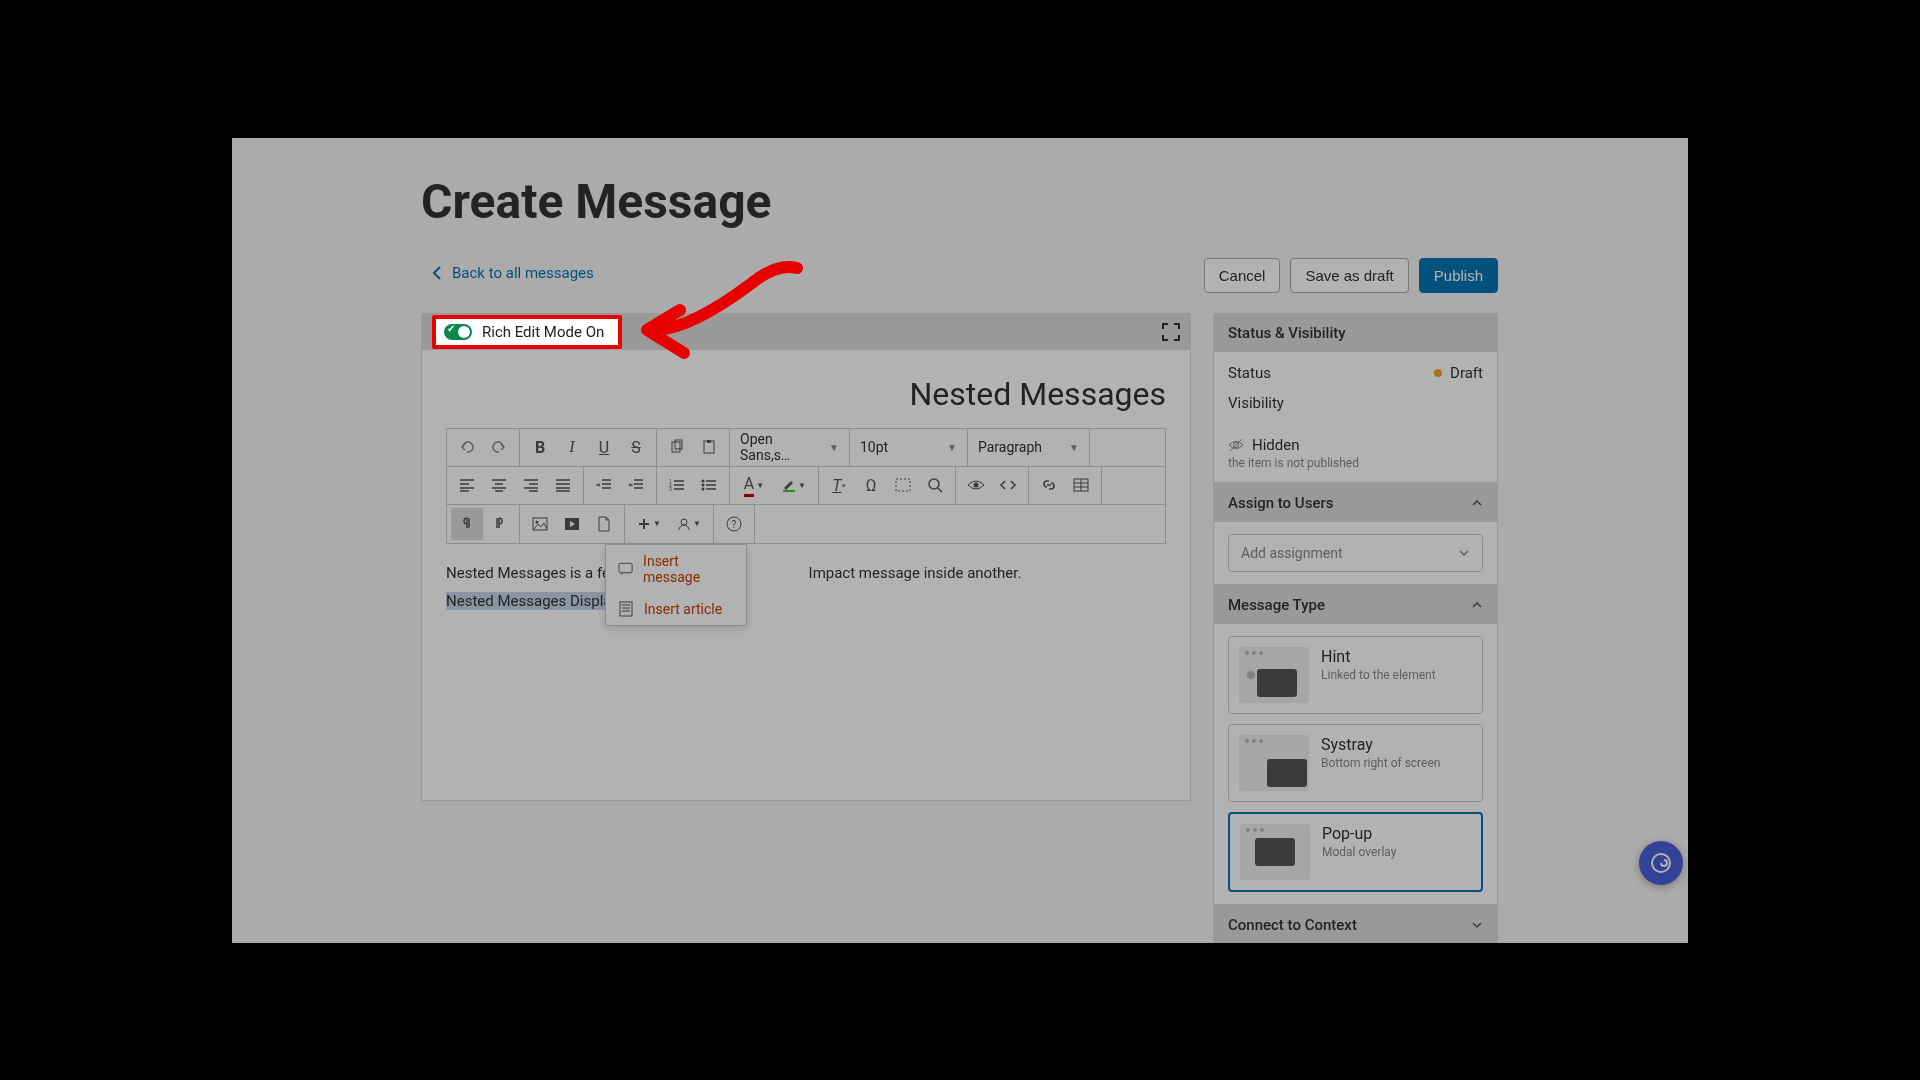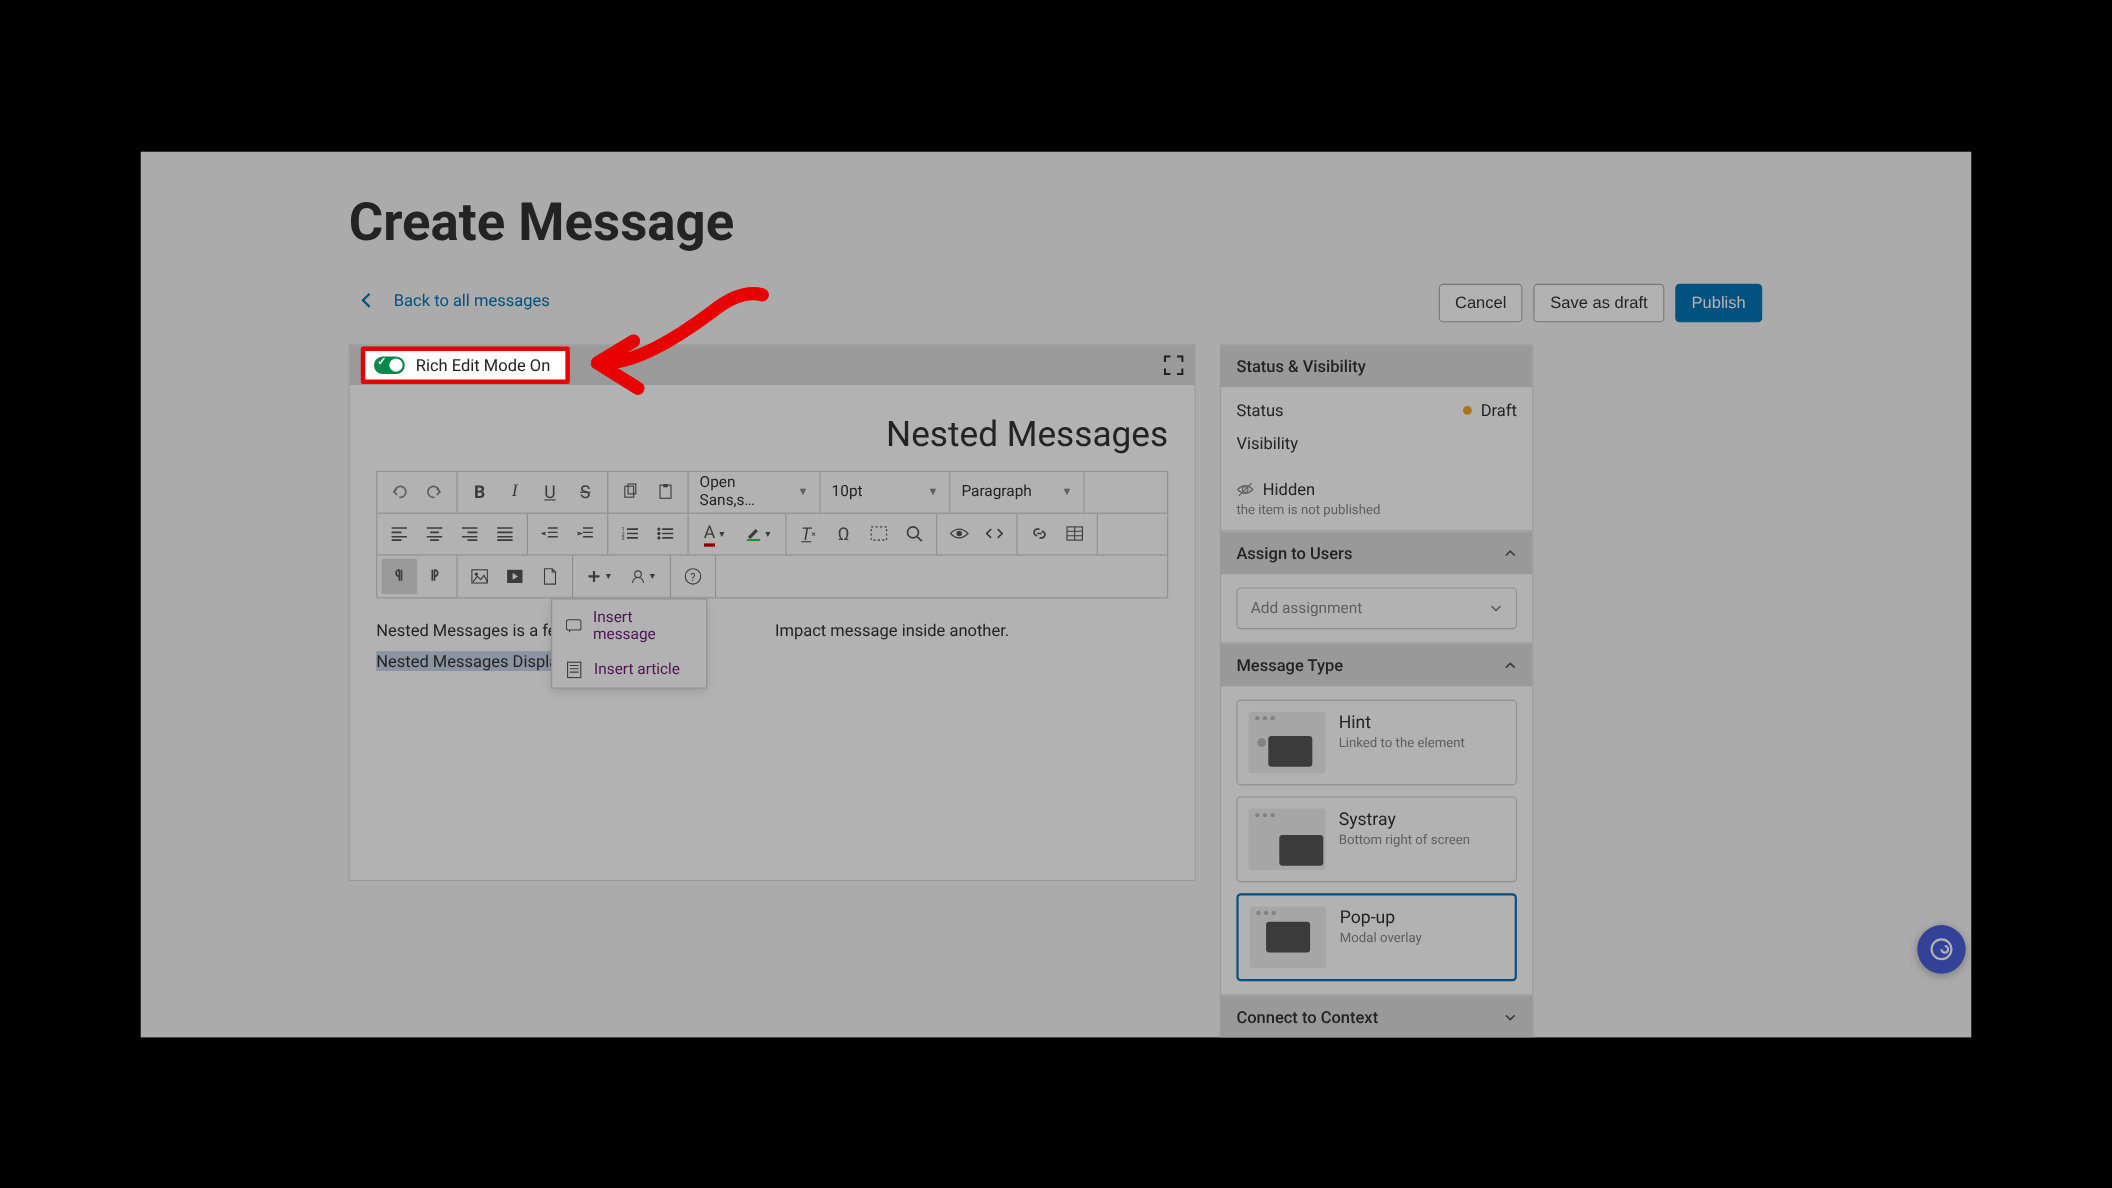--- a/index.html
+++ b/index.html
@@ -7,21 +7,21 @@
   font-family: -apple-system, BlinkMacSystemFont, "Segoe UI", Roboto, Helvetica, Arial, sans-serif;
   background: #000;
   width: 1920px;
   height: 1080px;
   overflow: hidden;
   display: flex;
   align-items: center;
   justify-content: center;
 }
 .screenshot-area {
-  width: 1664px;
+  width: 1456px;
   height: 805px;
   background: #f5f5f5;
   position: relative;
   overflow: hidden;
 }
 .dark-overlay {
   position: absolute;
   inset: 0;
   background: rgba(0,0,0,0.30);
   pointer-events: none;
@@ -34,21 +34,21 @@
   font-size: 48px;
   font-weight: 700;
   color: #333;
 }
 .back-link {
   position: absolute;
   top: 126px;
   left: 200px;
   display: flex;
   align-items: center;
-  gap: 20px;
+  gap: 10px;
   color: #0374B5;
   font-size: 15px;
   cursor: pointer;
 }
 .back-link svg { width: 10px; height: 14px; }
 .action-buttons {
   position: absolute;
   top: 120px;
   right: 190px;
   display: flex;
@@ -179,21 +179,21 @@
   box-shadow: 0 3px 8px rgba(0,0,0,0.15);
   z-index: 50;
   width: 142px;
 }
 .dropdown-item {
   display: flex;
   align-items: center;
   gap: 10px;
   padding: 8px 12px;
   font-size: 14px;
-  color:#701a75;
+  color:#c2410c;
   cursor: pointer;
 }
 .dropdown-item svg { width:16px; height:16px; }
 .sidebar {
   position: absolute;
   top: 175px;
   left: 981px;
   width: 285px;
 }
 .side-panel {

